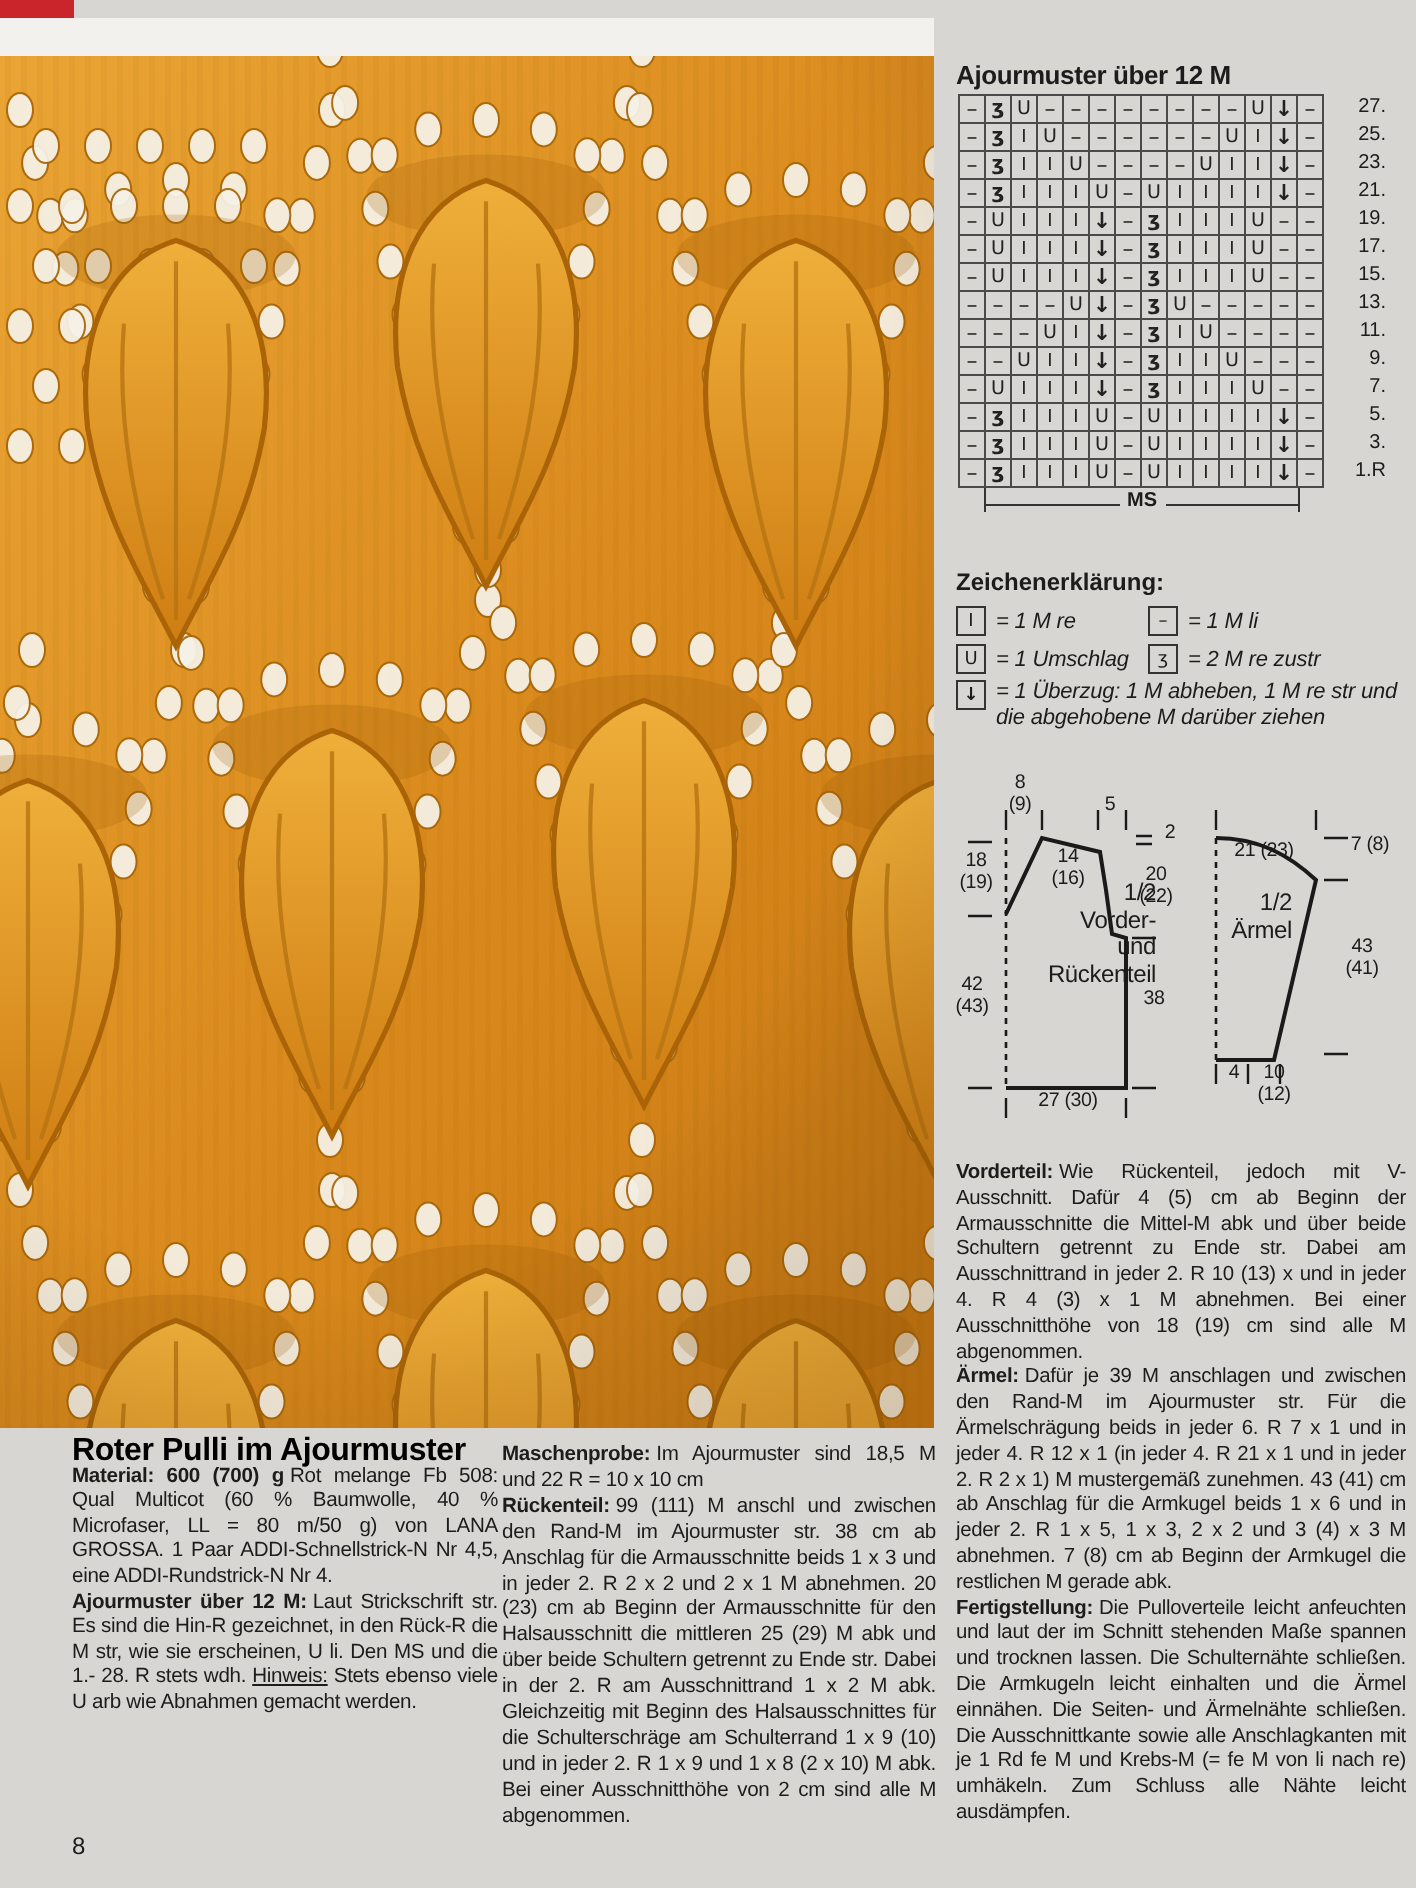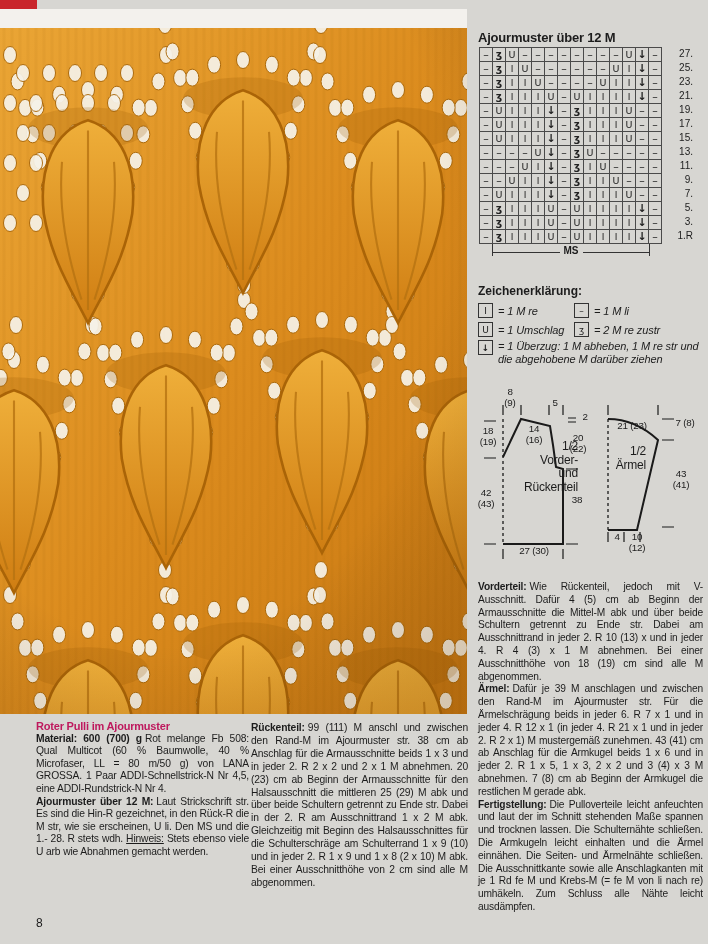--- a/index.html
+++ b/index.html
@@ -42,21 +42,21 @@
   .schem svg{position:absolute;left:0;top:0;}
   .mlabel{position:absolute;font-size:9.8px;line-height:10.5px;text-align:center;white-space:pre-line;letter-spacing:-.2px;}
   .plabel{position:absolute;font-size:12px;line-height:13.5px;text-align:right;white-space:pre-line;letter-spacing:-.2px;}
   
   .tcol p{margin:0;text-align:justify;}
   .tcol .lead{margin-right:3px;}
   .col-right{position:absolute;left:478px;top:581px;width:225px;font-size:10.2px;line-height:12.8px;letter-spacing:-.15px;}
   .col-mid{position:absolute;left:251px;top:722px;width:217px;font-size:10.3px;line-height:12.9px;letter-spacing:-.15px;}
   .col-left{position:absolute;left:36px;top:720px;width:213px;font-size:10.3px;line-height:12.6px;letter-spacing:-.15px;}
   .kicker{font-size:13.5px;font-weight:bold;color:#5a544e;margin:0 0 3px 0;text-align:left;}
-  .redtitle{font-size:11px;font-weight:bold;color:#be185d;margin:0 0 15px 0;text-align:left;letter-spacing:-.2px;}
+  .redtitle{font-size:16px;font-weight:bold;color:#000000;margin:0 0 15px 0;text-align:left;letter-spacing:-.2px;}
   .pagenum{position:absolute;left:36px;top:916px;font-size:12px;}
   u{text-underline-offset:1px;}
 </style>
 </head>
 <body>
 
 <div class="page">
 
   <div class="corner"></div>
   <div class="topband"></div>
@@ -755,20 +755,21 @@
 (12)</span>
   </div>
 
   <div class="tcol col-right">
     <p><b class="lead">Vorderteil:</b><span>Wie Rückenteil, jedoch mit V-Ausschnitt. Dafür 4 (5) cm ab Beginn der Armausschnitte die Mittel-M abk und über beide Schultern getrennt zu Ende str. Dabei am Ausschnittrand in jeder 2. R 10 (13) x und in jeder 4. R 4 (3) x 1 M abnehmen. Bei einer Ausschnitthöhe von 18 (19) cm sind alle M abgenommen.</span></p>
     <p><b class="lead">Ärmel:</b><span>Dafür je 39 M anschlagen und zwischen den Rand-M im Ajourmuster str. Für die Ärmelschrägung beids in jeder 6. R 7 x 1 und in jeder 4. R 12 x 1 (in jeder 4. R 21 x 1 und in jeder 2. R 2 x 1) M mustergemäß zunehmen. 43 (41) cm ab Anschlag für die Armkugel beids 1 x 6 und in jeder 2. R 1 x 5, 1 x 3, 2 x 2 und 3 (4) x 3 M abnehmen. 7 (8) cm ab Beginn der Armkugel die restlichen M gerade abk.</span></p>
     <p><b class="lead">Fertigstellung:</b><span>Die Pulloverteile leicht anfeuchten und laut der im Schnitt stehenden Maße spannen und trocknen lassen. Die Schulternähte schließen. Die Armkugeln leicht einhalten und die Ärmel einnähen. Die Seiten- und Ärmelnähte schließen. Die Ausschnittkante sowie alle Anschlagkanten mit je 1 Rd fe M und Krebs-M (= fe M von li nach re) umhäkeln. Zum Schluss alle Nähte leicht ausdämpfen.</span></p>
   </div>
 
   <div class="tcol col-mid">
+    <p><b class="lead">Maschenprobe:</b><span>Im Ajourmuster sind 18,5 M und 22 R = 10 x 10 cm</span></p>
     <p><b class="lead">Rückenteil:</b><span>99 (111) M anschl und zwischen den Rand-M im Ajourmuster str. 38 cm ab Anschlag für die Armausschnitte beids 1 x 3 und in jeder 2. R 2 x 2 und 2 x 1 M abnehmen. 20 (23) cm ab Beginn der Armausschnitte für den Halsausschnitt die mittleren 25 (29) M abk und über beide Schultern getrennt zu Ende str. Dabei in der 2. R am Ausschnittrand 1 x 2 M abk. Gleichzeitig mit Beginn des Halsausschnittes für die Schulterschräge am Schulterrand 1 x 9 (10) und in jeder 2. R 1 x 9 und 1 x 8 (2 x 10) M abk. Bei einer Ausschnitthöhe von 2 cm sind alle M abgenommen.</span></p>
   </div>
 
   <div class="tcol col-left">
     <p class="redtitle">Roter Pulli im Ajourmuster</p>
     <p><b class="lead">Material: 600 (700) g</b><span>Rot melange Fb 508: Qual Multicot (60 % Baumwolle, 40 % Microfaser, LL = 80 m/50 g) von LANA GROSSA. 1 Paar ADDI-Schnellstrick-N Nr 4,5, eine ADDI-Rundstrick-N Nr 4.</span></p>
     <p><b class="lead">Ajourmuster über 12 M:</b><span>Laut Strickschrift str. Es sind die Hin-R gezeichnet, in den Rück-R die M str, wie sie erscheinen, U li. Den MS und die 1.- 28. R stets wdh. </span><u>Hinweis:</u><span> Stets ebenso viele U arb wie Abnahmen gemacht werden.</span></p>
   </div>
 
   <div class="pagenum">8</div>

